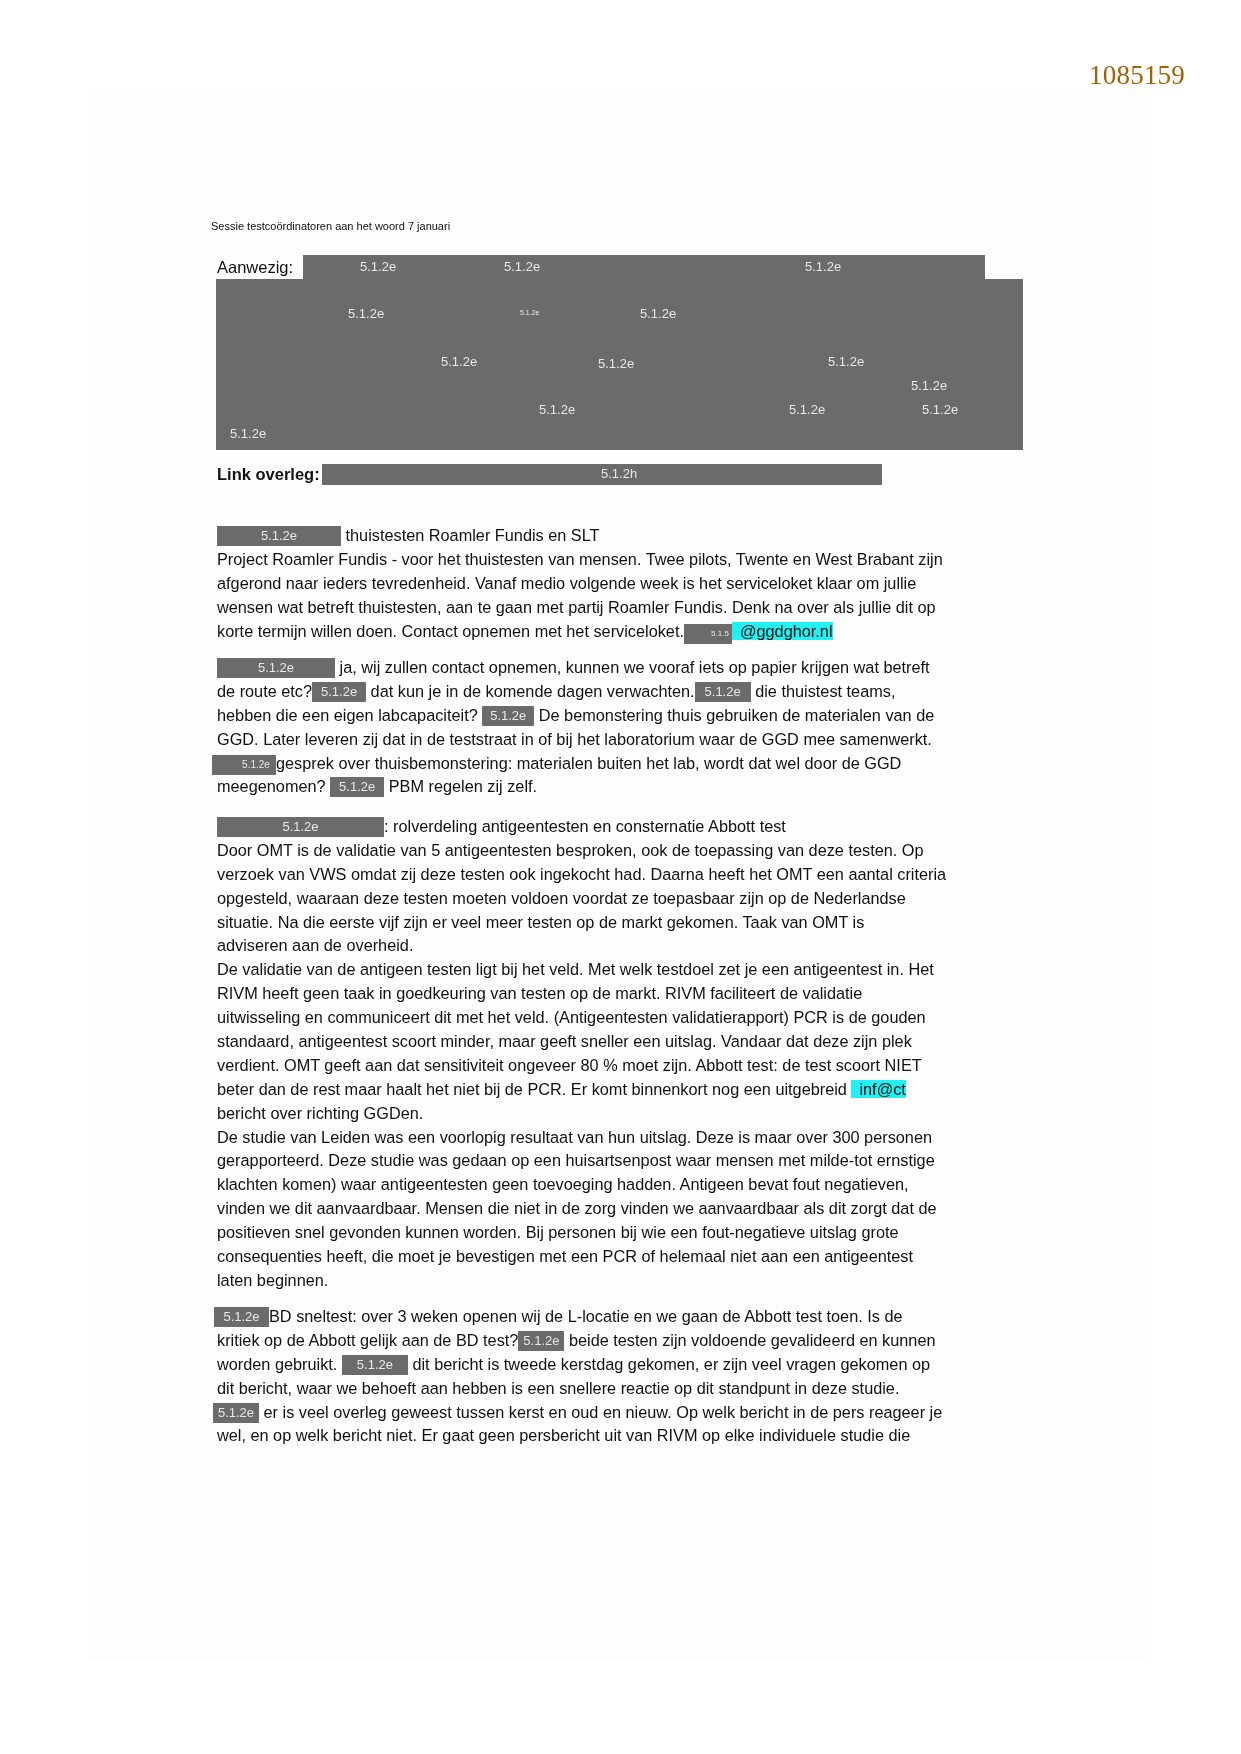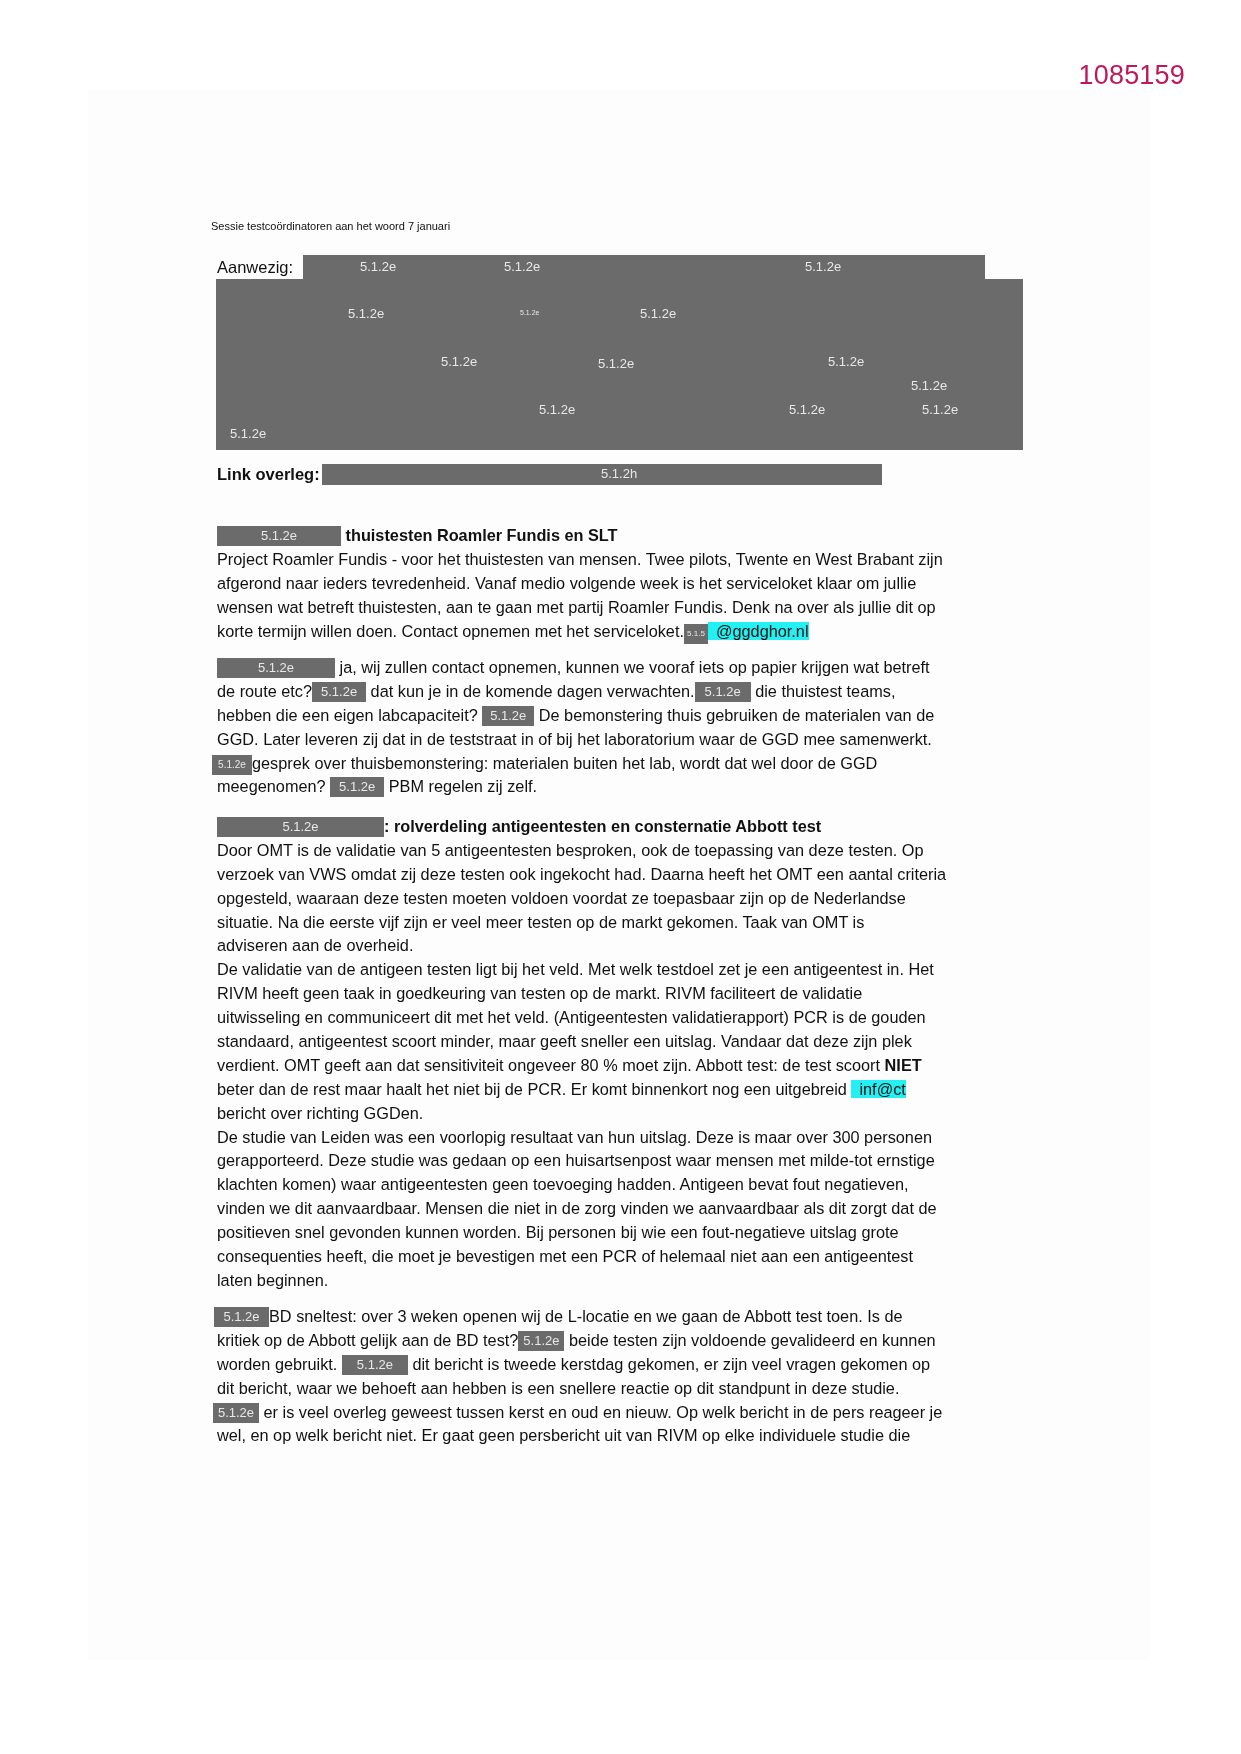--- a/index.html
+++ b/index.html
@@ -1,34 +1,34 @@
 <!DOCTYPE html>
 <html><head>
   <meta charset="utf-8">
   <style>
     html, body { margin: 0; padding: 0; background: #ffffff; }
     body { width: 1241px; height: 1754px; position: relative; overflow: hidden;
            font-family: "Liberation Sans", sans-serif; color: #111; }
     .scan-tint { position: absolute; left: 88px; top: 90px; width: 1062px; height: 1570px; background: #fdfdfd; }
-    .docnum { position: absolute; right: 56px; top: 60px; font-size: 27px; letter-spacing: 0.2px; color: #be185d;
-              font-family: Liberation Sans, sans-serif; }
+    .docnum { position: absolute; right: 56px; top: 60px; font-size: 27px; letter-spacing: 0.2px; color: #a16207;
+              font-family: Liberation Serif, serif; }
     .title { position: absolute; left: 211px; top: 220px; font-size: 11px; font-weight: normal; }
     .label { position: absolute; font-size: 16.5px; }
     .aan { left: 217px; top: 258px; }
     .link { left: 217px; top: 465px; font-weight: bold; }
     .red { position: absolute; background: #6b6b6b; }
     .rtag { position: absolute; color: #e8e8e8; font-size: 13px; font-family: "Liberation Sans", sans-serif; white-space: nowrap; }
     .rtag.tiny { font-size: 7px; }
     .body-text { position: absolute; left: 217px; width: 820px; font-size: 16.3px; line-height: 23.9px; }
     .line { position: relative; height: 23.9px; white-space: nowrap; }
     .inl { display: inline-block; background: #6b6b6b; color: #e8e8e8; font-size: 13px; text-align: center;
            height: 20px; line-height: 20px; vertical-align: 1px; }
-    .inl.small { font-size: 10px; }
+    .inl.small { font-size: 10px; padding-left: 24px; }
     .hl { background: #22f0f2; padding-left: 8px; }
-    b { font-weight: bold; }
+    b { font-weight: normal; }
   </style>
 </head>
 <body>
 
 <div class="scan-tint"></div>
 
 <div class="docnum">1085159</div>
 
 <div class="title">Sessie testcoördinatoren aan het woord 7 januari</div>
 

